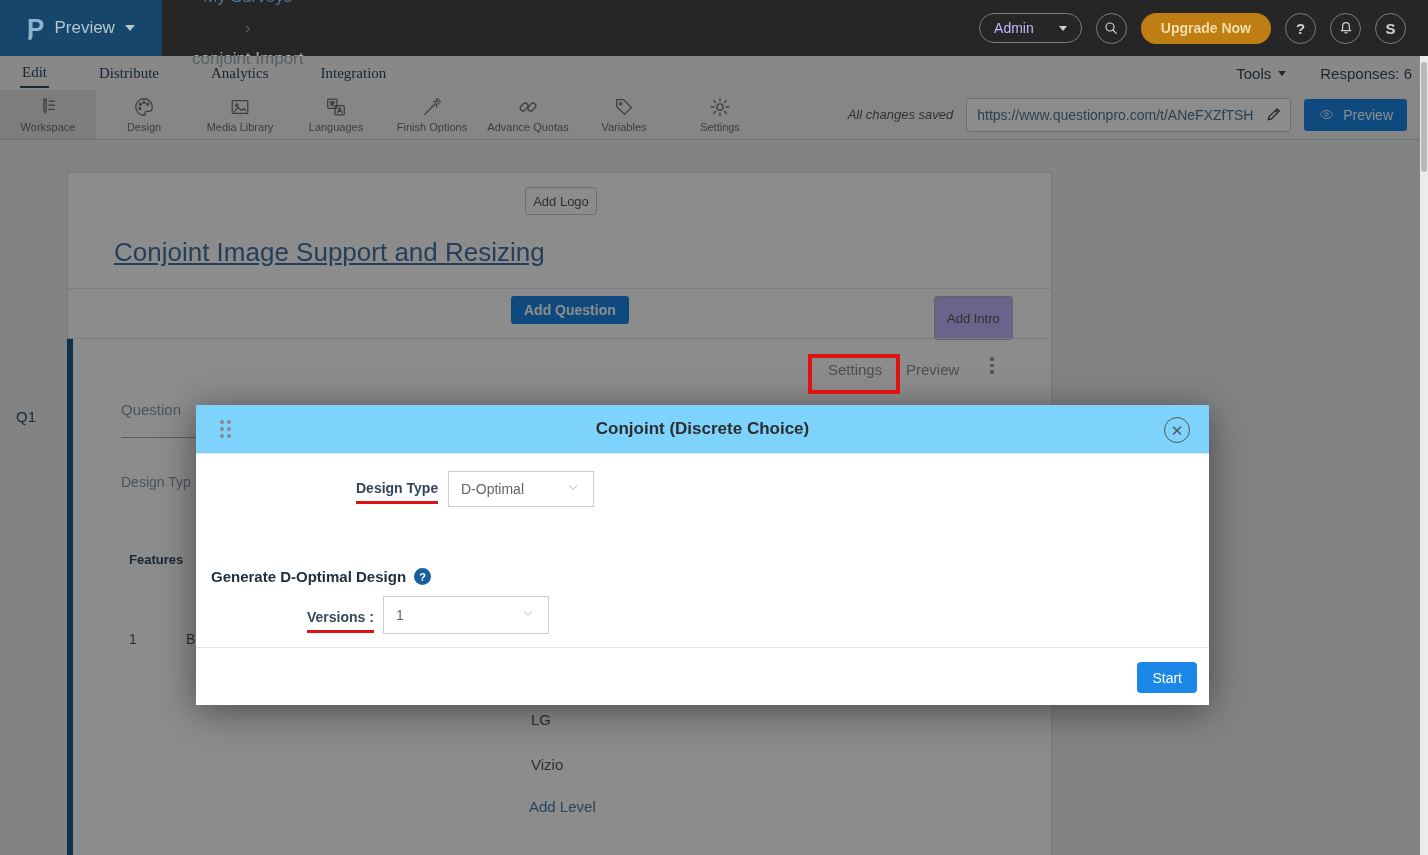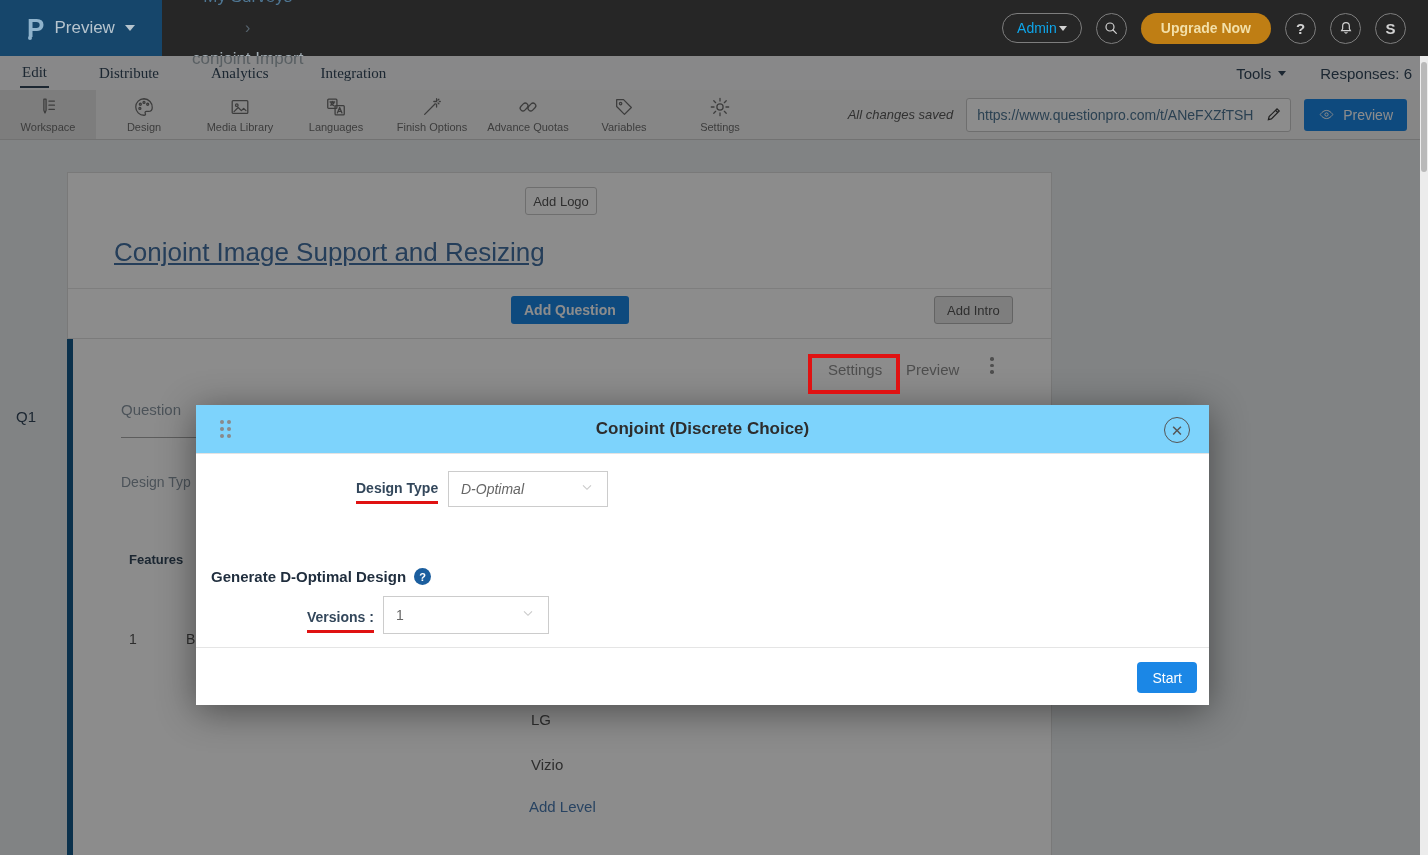--- a/index.html
+++ b/index.html
@@ -12,21 +12,21 @@
   .brandbox { width:162px; height:56px; background:#16466b; display:flex; align-items:center; justify-content:center; gap:10px; cursor:pointer; }
   .plogo { color:#8fb3cc; font-size:26px; font-weight:bold; position:relative; line-height:1; }
   .plogo::after { content:""; position:absolute; left:1px; bottom:1px; width:4px; height:4px; background:#8fb3cc; border-radius:50%; }
   .brandlabel { color:#b6c4ce; font-size:17px; }
   .caret-down { width:0; height:0; border-left:5px solid transparent; border-right:5px solid transparent; border-top:6px solid #b6c4ce; display:inline-block; }
   .crumbs { display:flex; align-items:center; gap:12px; margin-left:30px;flex-direction:column; }
   .crumb-parent { color:#4e7693; font-size:17px; cursor:pointer; }
   .crumb-sep { color:#56636d; font-size:16px; }
   .crumb-current { color:#a2adb4; font-size:17px; }
   .r1-right { margin-left:auto; display:flex; align-items:center; gap:14px; padding-right:22px; }
-  .pill { height:30px; border:1px solid #7d7d7d; border-radius:16px; display:flex; align-items:center; gap:2px; padding:0 14px; color:#0ea5e9; font-size:14px; cursor:pointer; }
+  .pill { height:30px; border:1px solid #7d7d7d; border-radius:16px; display:flex; align-items:center; gap:25px; padding:0 14px; color:#c4b5fd; font-size:14px; cursor:pointer; }
   .pill .caret-down { border-top-color:#d2d2d2; border-left-width:4px; border-right-width:4px; border-top-width:5px; }
   .circle-btn { width:31px; height:31px; border:1px solid #7d7d7d; border-radius:50%; display:flex; align-items:center; justify-content:center; color:#d2d2d2; font-size:15px; font-weight:bold; cursor:pointer; background:transparent; }
   .upgrade { height:31px; background:#bf7e14; border-radius:16px; color:#f2dfa8; font-size:14px; font-weight:bold; display:flex; align-items:center; padding:0 20px; cursor:pointer; border:none; }
   .circle-btn svg { stroke:#d2d2d2; fill:none; stroke-width:1.8; stroke-linecap:round; }
 
   
   .r2 { position:absolute; left:0; top:56px; width:1428px; height:34px; background:#f7f8f9; display:flex; align-items:center; }
   .r2 .tab { font-size:15px; color:#33475b; margin-left:48px; padding:6px 2px 5px; cursor:pointer;font-family:Liberation Serif, serif; }
   .r2 .tab:first-child { margin-left:20px; }
   .r2 .tab.active { border-bottom:2px solid #33475b; }
@@ -50,21 +50,21 @@
   .previewbtn { height:32px; background:#1b87e6; border:none; border-radius:3px; color:#fff; font-size:14px; display:flex; align-items:center; gap:8px; padding:0 14px; cursor:pointer; font-family:"Liberation Sans", sans-serif; }
   .previewbtn svg { stroke:#fff; fill:none; stroke-width:1.6; }
 
   
   .content { position:absolute; left:0; top:140px; width:1428px; height:715px; background:#eceff1; }
   .survey-card { position:absolute; left:67px; top:32px; width:985px; height:683px; background:#fff; border:1px solid #dddddd; border-bottom:none; }
   .addlogo { position:absolute; left:457px; top:14px; width:72px; height:28px; border:1px solid #c9c9c9; border-radius:3px; background:#fff; color:#555; font-size:13px; display:flex; align-items:center; justify-content:center; cursor:pointer; }
   .survey-title { position:absolute; left:46px; top:64px; font-size:26px; color:#4472a4;text-decoration:underline; }
   .divider1 { position:absolute; left:0; top:115px; width:100%; border-top:1px solid #e5e5e5; }
   .addquestion { position:absolute; left:443px; top:123px; height:28px; background:#1b87e6; border:none; border-radius:3px; color:#fff; font-size:14px; font-weight:bold; padding:0 13px; cursor:pointer; font-family:"Liberation Sans", sans-serif; }
-  .addintro { position:absolute; left:866px; top:123px; height:28px; background:#e5e5e5; border:1px solid #b5b5b5; border-radius:3px; color:#555; font-size:13px; padding:0 12px; cursor:pointer; font-family:"Liberation Sans", sans-serif; }
+  .addintro { position:absolute; left:866px; top:123px; height:44px; background:#c4b5fd; border:1px solid #b5b5b5; border-radius:3px; color:#555; font-size:13px; padding:0 12px; cursor:pointer; font-family:"Liberation Sans", sans-serif; }
   .qsection { position:absolute; left:0; top:165px; width:100%; height:518px; border-top:1px solid #e0e0e0; }
   .bluebar { position:absolute; left:-1px; top:0; width:6px; height:518px; background:#155a8a; }
   .q-settings { position:absolute; left:760px; top:22px; font-size:15px; color:#8f8f8f; cursor:pointer; }
   .q-preview { position:absolute; left:838px; top:22px; font-size:15px; color:#8f8f8f; cursor:pointer; }
   .q-dots { position:absolute; left:915px; top:18px; width:18px; display:flex; flex-direction:column; align-items:center; gap:3px; cursor:pointer; }
   .q-dots i { width:3.5px; height:3.5px; background:#8f8f8f; border-radius:50%; }
   .q-label { position:absolute; left:53px; top:62px; font-size:15px; color:#8a97a3; }
   .q-underline { position:absolute; left:53px; top:98px; width:160px; border-top:1px solid #aaa; }
   .q-designtype { position:absolute; left:53px; top:135px; font-size:14px; color:#8a97a3; }
   .q-features { position:absolute; left:61px; top:213px; font-size:13px; font-weight:bold; color:#33475b; }
@@ -85,21 +85,21 @@
   
   .modal { position:absolute; left:196px; top:405px; width:1013px; height:300px; background:#fff; z-index:100; box-shadow:0 6px 35px rgba(0,0,0,0.45); }
   .modal-header { position:relative; height:49px; background:#7dd3fc; border-bottom:1px solid #e3e3e3; display:flex; align-items:center; justify-content:center; }
   .drag-dots { position:absolute; left:24px; top:15px; display:grid; grid-template-columns:4px 4px; gap:3px; cursor:grab; }
   .drag-dots i { width:4px; height:4px; background:#8a8a8a; border-radius:50%; }
   .modal-title { font-size:17px; font-weight:bold; color:#2d2d2d; }
   .modal-close { position:absolute; right:19px; top:12px; width:26px; height:26px; border:1.5px solid #555; border-radius:50%; color:#555; font-size:15px; display:flex; align-items:center; justify-content:center; cursor:pointer; line-height:1; }
   .field-label { font-size:14px; font-weight:bold; color:#33475b; }
   .red-underline { height:3px; background:#e01212; margin-top:4px; }
   .dt-label { position:absolute; left:160px; top:74px; }
-  .dt-select { position:absolute; left:252px; top:66px; width:160px; height:36px; border:1px solid #ccc; background:#fff; display:flex; align-items:center; justify-content:space-between; padding:0 12px; cursor:pointer;font-style:italic; }
+  .dt-select { position:absolute; left:252px; top:66px; width:146px; height:36px; border:1px solid #ccc; background:#fff; display:flex; align-items:center; justify-content:space-between; padding:0 12px; cursor:pointer; }
   .select-value { font-size:14px; color:#666; }
   .chev svg { stroke:#c9c9c9; fill:none; stroke-width:1.6; }
   .gen-heading { position:absolute; left:15px; top:163px; display:flex; align-items:center; gap:8px; }
   .gen-heading .gtext { font-size:15px; font-weight:bold; color:#1f2d3d; }
   .help-badge { width:17px; height:17px; background:#1b5e9e; border-radius:50%; color:#fff; font-size:11px; font-weight:bold; display:flex; align-items:center; justify-content:center; cursor:pointer; }
   .ver-label { position:absolute; left:111px; top:203px; }
   .ver-select { position:absolute; left:187px; top:191px; width:166px; height:38px; border:1px solid #ccc; background:#fff; display:flex; align-items:center; justify-content:space-between; padding:0 12px; cursor:pointer; }
   .modal-footer { position:absolute; left:0; top:242px; width:100%; height:58px; border-top:1px solid #e5e5e5; }
   .startbtn { position:absolute; right:12px; top:14px; height:31px; background:#1b87e6; border:none; border-radius:4px; color:#fff; font-size:14px; padding:0 15px; cursor:pointer; font-family:"Liberation Sans", sans-serif; }
 

